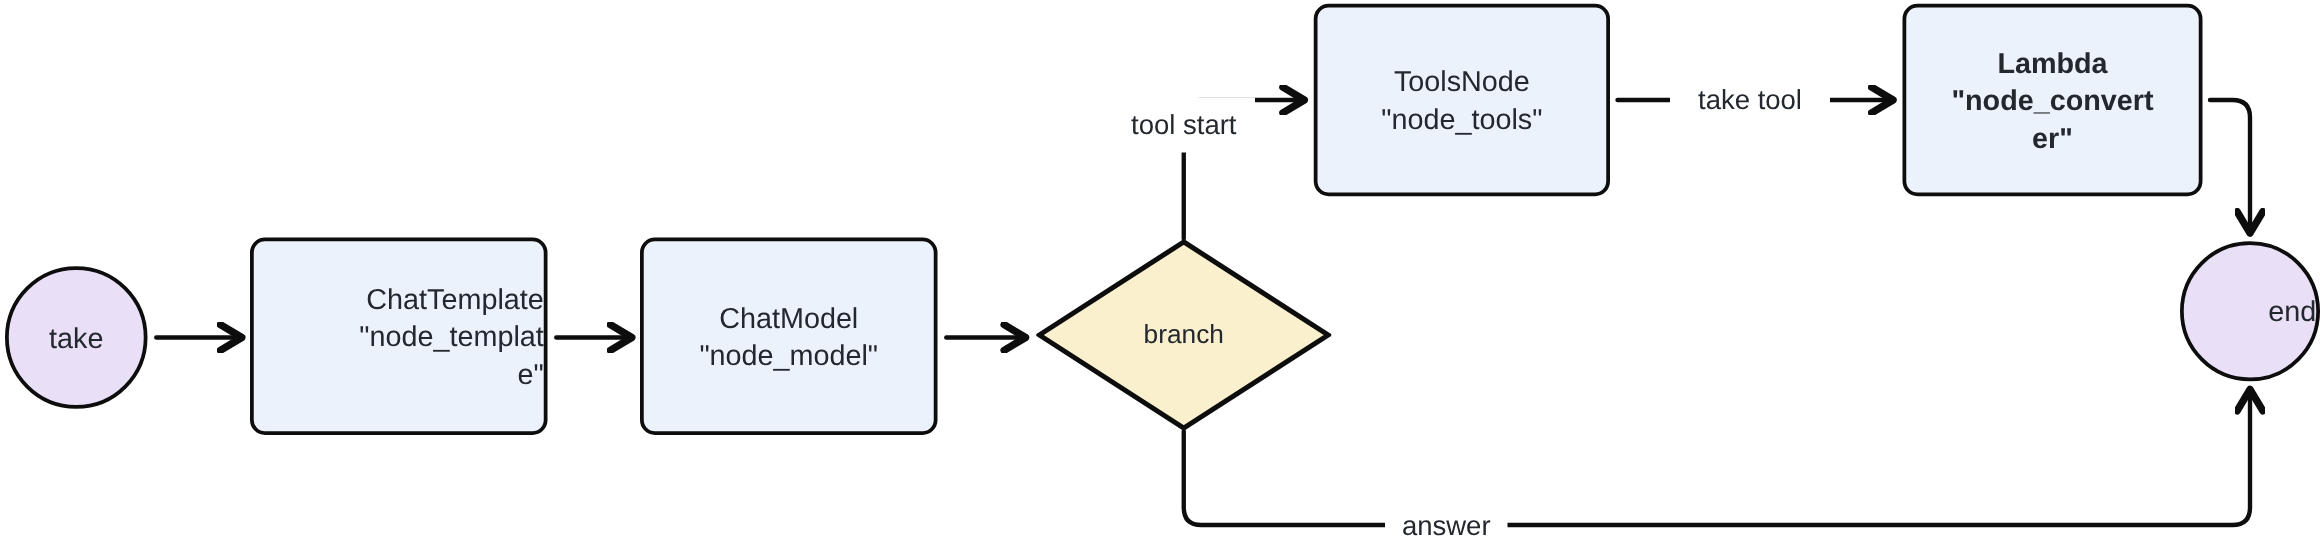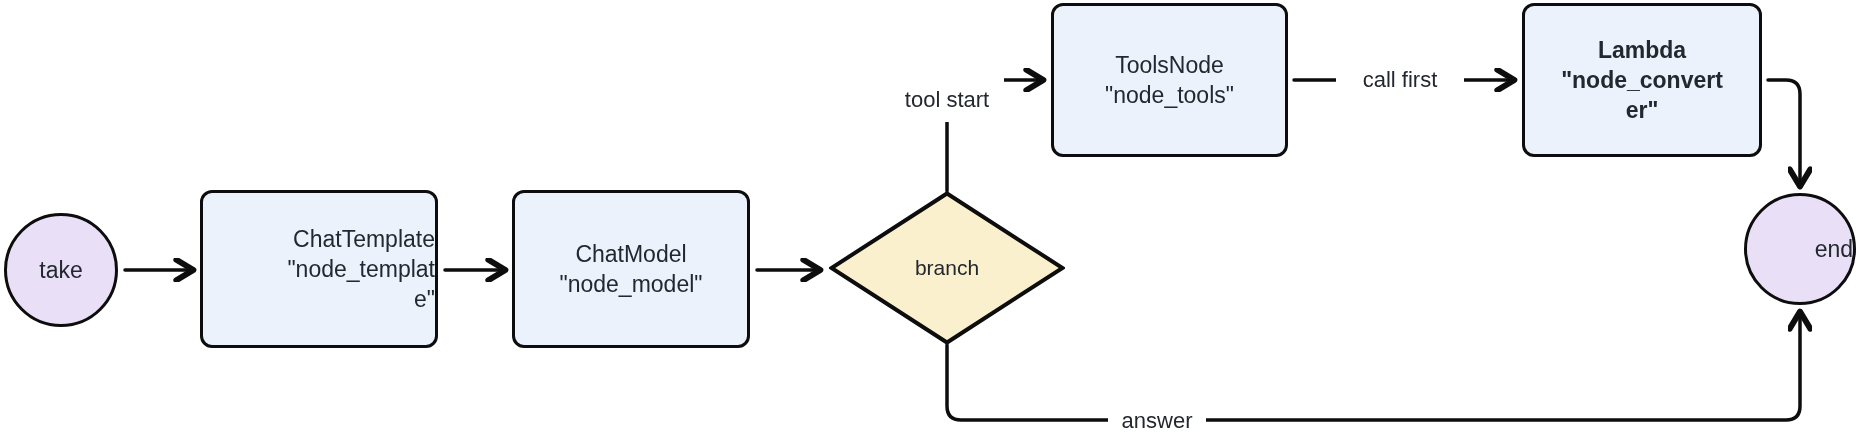--- a/index.html
+++ b/index.html
@@ -143,20 +143,20 @@
 
   <div class="terminal" style="left:1744px; top:193px; width:112px; height:112px;justify-content:flex-end;">
     <span>end</span>
   </div>
 
   <div class="edge-label" style="left:947px; top:100px; min-width:114px; height:44px;">
     <span>tool start</span>
   </div>
 
   <div class="edge-label" style="left:1400px; top:80px; min-width:128px; height:42px;">
-    <span>call first</span>
+    <span>take tool</span>
   </div>
 
   <div class="edge-label" style="left:1157px; top:421px; min-width:98px; height:40px;">
     <span>answer</span>
   </div>
 
 </div>
 
 </body></html>

